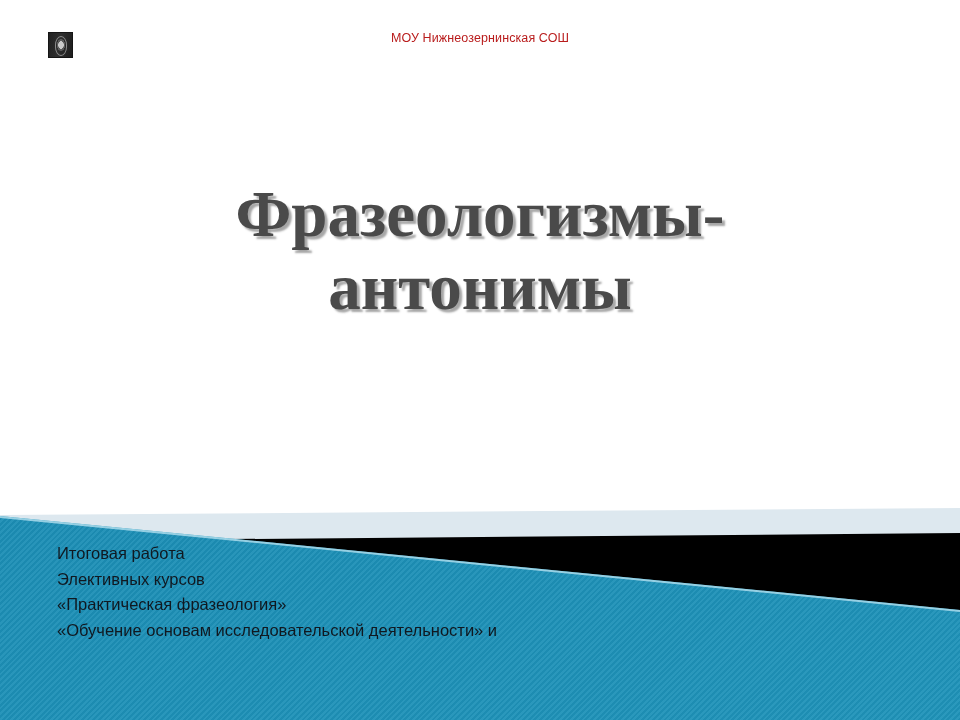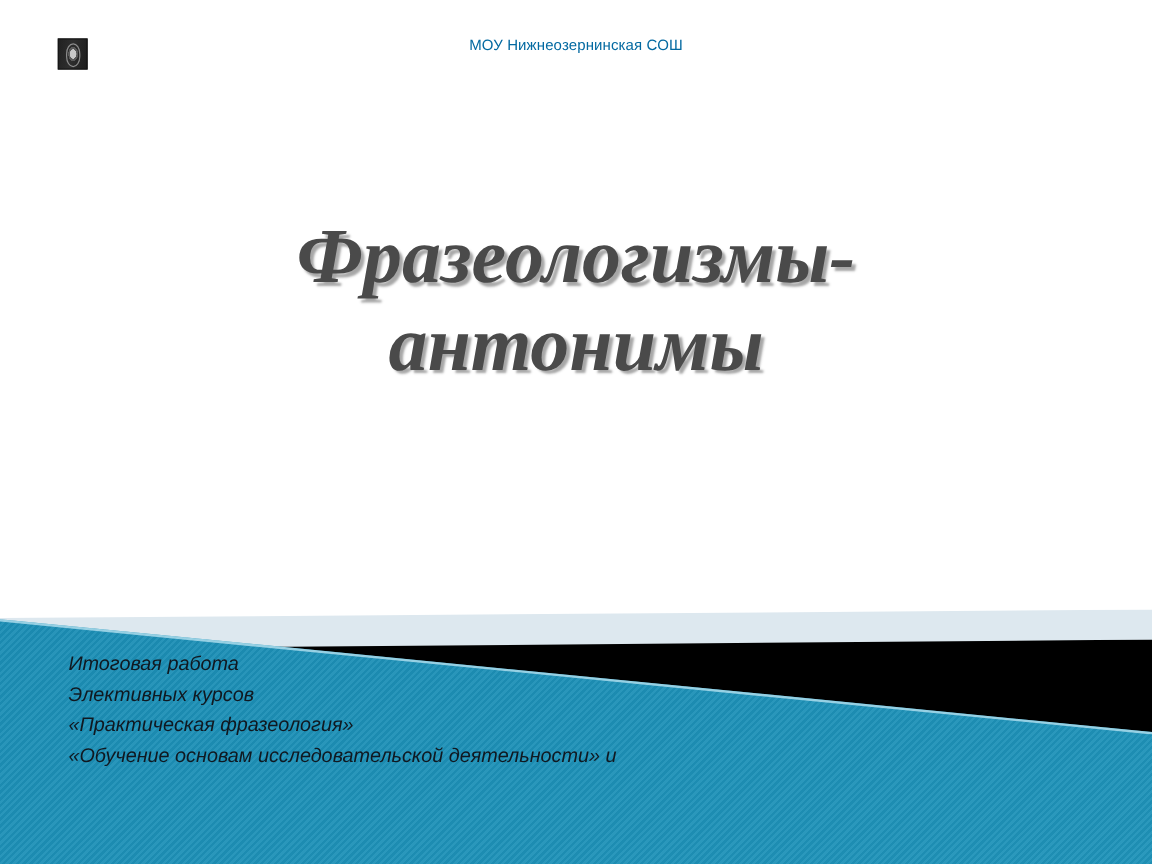--- a/index.html
+++ b/index.html
@@ -44,33 +44,32 @@
   }
 
   .header-title {
     position: absolute;
     left: 0;
     right: 0;
     top: 31px;
     text-align: center;
     font-size: 12.5px;
     line-height: 15px;
-    color: #0369a1;
+    color: #b91c1c;
     letter-spacing: .1px;
   }
 
   
   .title-block {
     position: absolute;
     left: 70px;
     right: 70px;
     top: 178px;
     text-align: center;
     font-family: "Liberation Serif", "DejaVu Serif", serif;
-    font-style: italic;
     font-weight: bold;
     font-size: 65px;
     line-height: 73px;
     color: #4a4a4a;
     text-shadow: 3px 3px 2px rgba(150,150,150,.85);
     white-space: pre-line;
   }
 
   
   .band-layer {
@@ -136,21 +135,20 @@
     position: absolute;
     left: 57px;
     top: 541px;
     width: 640px;
     font-size: 16.5px;
     line-height: 25.5px;
     color: #101820;
   }
   .subtitle-line {
     white-space: nowrap;
-    font-style: italic;
   }
 </style>
 </head>
 <body>
 
 <div class="slide">
 
   <div class="slide-logo"></div>
 
   <div class="header-title">МОУ Нижнеозернинская СОШ</div>

